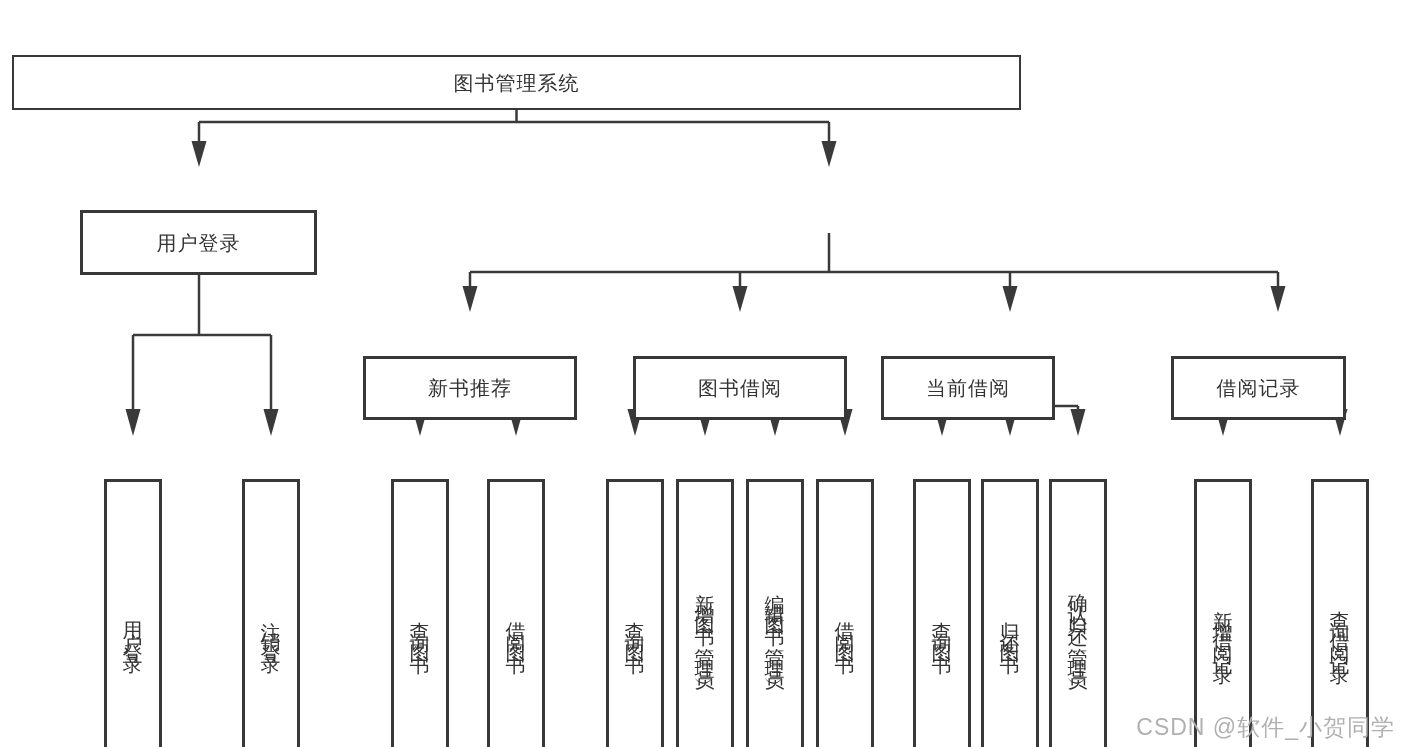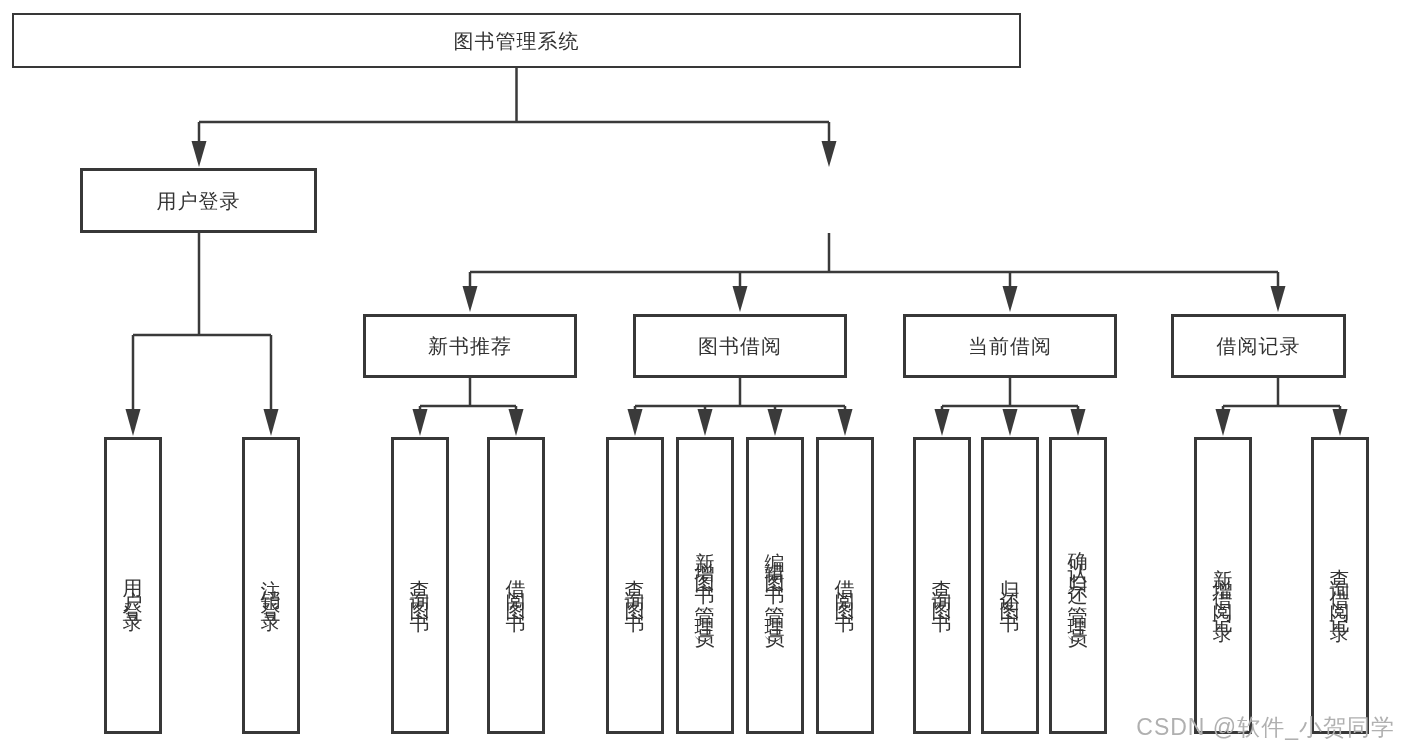--- a/index.html
+++ b/index.html
@@ -19,20 +19,21 @@
   .box {
     position: absolute;
     box-sizing: border-box;
     background: #ffffff;
     border: 3px solid #383838;
     color: #333333;
     display: flex;
     align-items: center;
     justify-content: center;
     text-align: center;
+    margin-top: 42px;
   }
   .h-box {
     font-size: 20px;
     letter-spacing: 1px;
     line-height: 1;
   }
   .root-box { border-width: 2px; }
   .v-box {
     writing-mode: vertical-rl;
     text-orientation: mixed;
@@ -132,21 +133,21 @@
       <polygon class="arrow" points="1332.5,409 1347.5,409 1340,436"></polygon>
     </g>
   </svg>
 
   <div class="box h-box root-box" style="left:12px; top:13px; width:1009px; height:55px;">图书管理系统</div>
 
   <div class="box h-box" style="left:80px; top:168px; width:237px; height:65px;">用户登录</div>
 
   <div class="box h-box" style="left:633px; top:314px; width:214px; height:64px;">图书借阅</div>
   <div class="box h-box" style="left:363px; top:314px; width:214px; height:64px;">新书推荐</div>
-  <div class="box h-box" style="left:903px; top:314px; width:214px; height:64px;">当前借阅</div>
+  <div class="box h-box" style="left:881px; top:314px; width:174px; height:64px;">当前借阅</div>
   <div class="box h-box" style="left:1171px; top:314px; width:175px; height:64px;">借阅记录</div>
 
   <div class="box v-box" style="left:104px; top:437px; width:58px; height:297px;">用户登录</div>
   <div class="box v-box" style="left:242px; top:437px; width:58px; height:297px;">注销登录</div>
 
   <div class="box v-box" style="left:391px; top:437px; width:58px; height:297px;">查询图书</div>
   <div class="box v-box" style="left:487px; top:437px; width:58px; height:297px;">借阅图书</div>
 
   <div class="box v-box" style="left:606px; top:437px; width:58px; height:297px;">查询图书</div>
   <div class="box v-box" style="left:676px; top:437px; width:58px; height:297px;">新增图书（管理员）</div>

